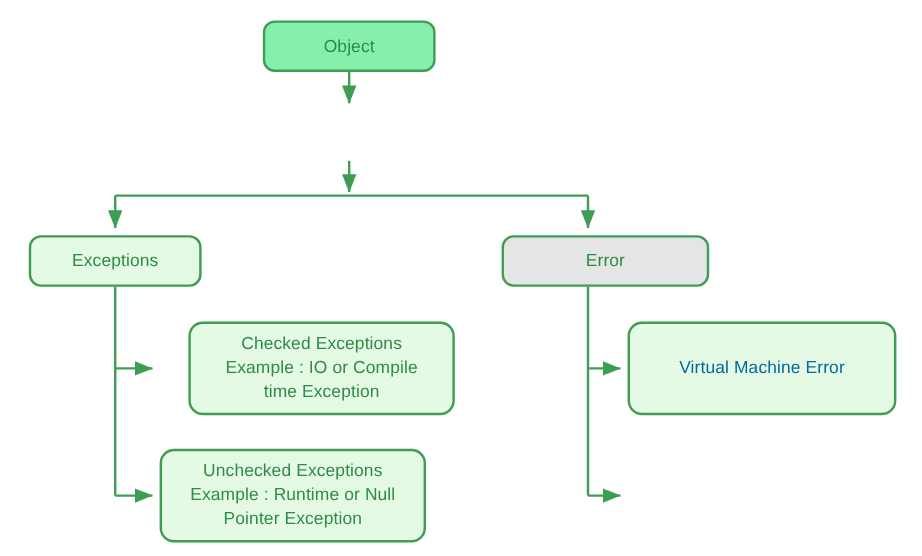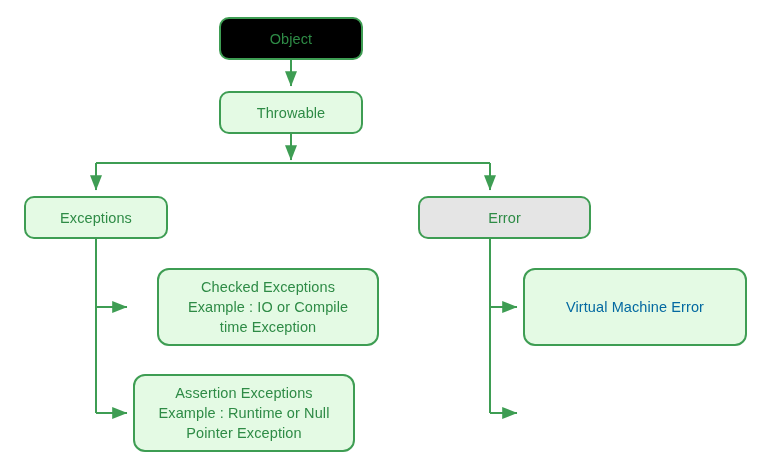--- a/index.html
+++ b/index.html
@@ -103,44 +103,41 @@
 
     <g>
       <path d="M490,307 L517,307" fill="none" stroke="#3e9d53" stroke-width="2" marker-end="url(#arrowhead)"></path>
     </g>
 
     <g>
       <path d="M490,413 L517,413" fill="none" stroke="#3e9d53" stroke-width="2" marker-end="url(#arrowhead)"></path>
     </g>
   </svg>
 
-  <div class="node" id="node-object" style="left: 219px; top: 17px; width: 144px; height: 43px; background: #000000; border-color: rgb(62, 157, 83);">
+  <div class="node" id="node-object" style="left: 219px; top: 17px; width: 144px; height: 43px; background: #86efac; border-color: rgb(62, 157, 83);">
     <span class="node-label">Object</span>
   </div>
 
-  <div class="node" id="node-throwable" style="left: 219px; top: 91px; width: 144px; height: 43px; background: rgb(228, 250, 228); border-color: rgb(62, 157, 83);">
-    <span class="node-label">Throwable</span>
-  </div>
 
   <div class="node" id="node-exceptions" style="left: 24px; top: 196px; width: 144px; height: 43px; background: rgb(228, 250, 228); border-color: rgb(62, 157, 83);">
     <span class="node-label">Exceptions</span>
   </div>
 
   <div class="node" id="node-error" style="left: 418px; top: 196px; width: 173px; height: 43px; background: #e5e5e5; border-color: rgb(62, 157, 83);">
     <span class="node-label">Error</span>
   </div>
 
   <div class="node leaf" id="node-checked" style="left: 133px; top: 268px; width: 222px; height: 78px; background: rgb(228, 250, 228); border-color: rgb(62, 157, 83); margin-left: 24px;">
     <span class="node-label">Checked Exceptions
 Example : IO or Compile
 time Exception</span>
   </div>
 
   <div class="node leaf" id="node-unchecked" style="left: 133px; top: 374px; width: 222px; height: 78px; background: rgb(228, 250, 228); border-color: rgb(62, 157, 83);">
-    <span class="node-label">Assertion Exceptions
+    <span class="node-label">Unchecked Exceptions
 Example : Runtime or Null
 Pointer Exception</span>
   </div>
 
   <div class="node leaf muted" id="node-vmerror" style="left: 523px; top: 268px; width: 224px; height: 78px; background: rgb(228, 250, 228); border-color: rgb(62, 157, 83);">
     <span class="node-label">Virtual Machine Error</span>
   </div>
 
 
 </div>

